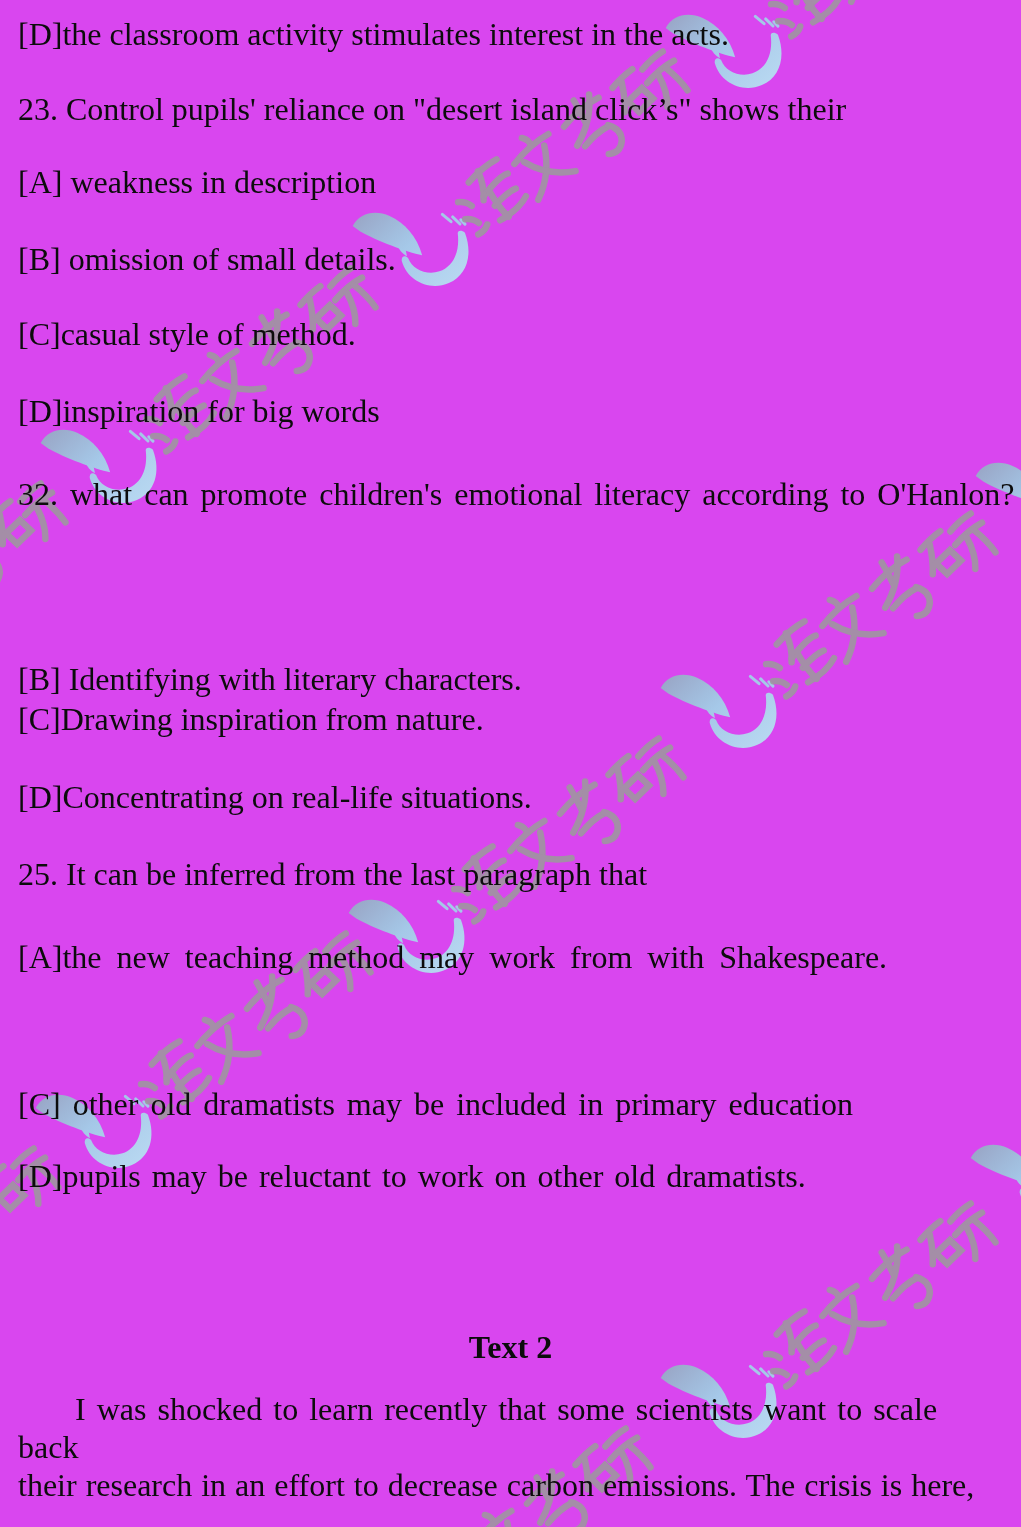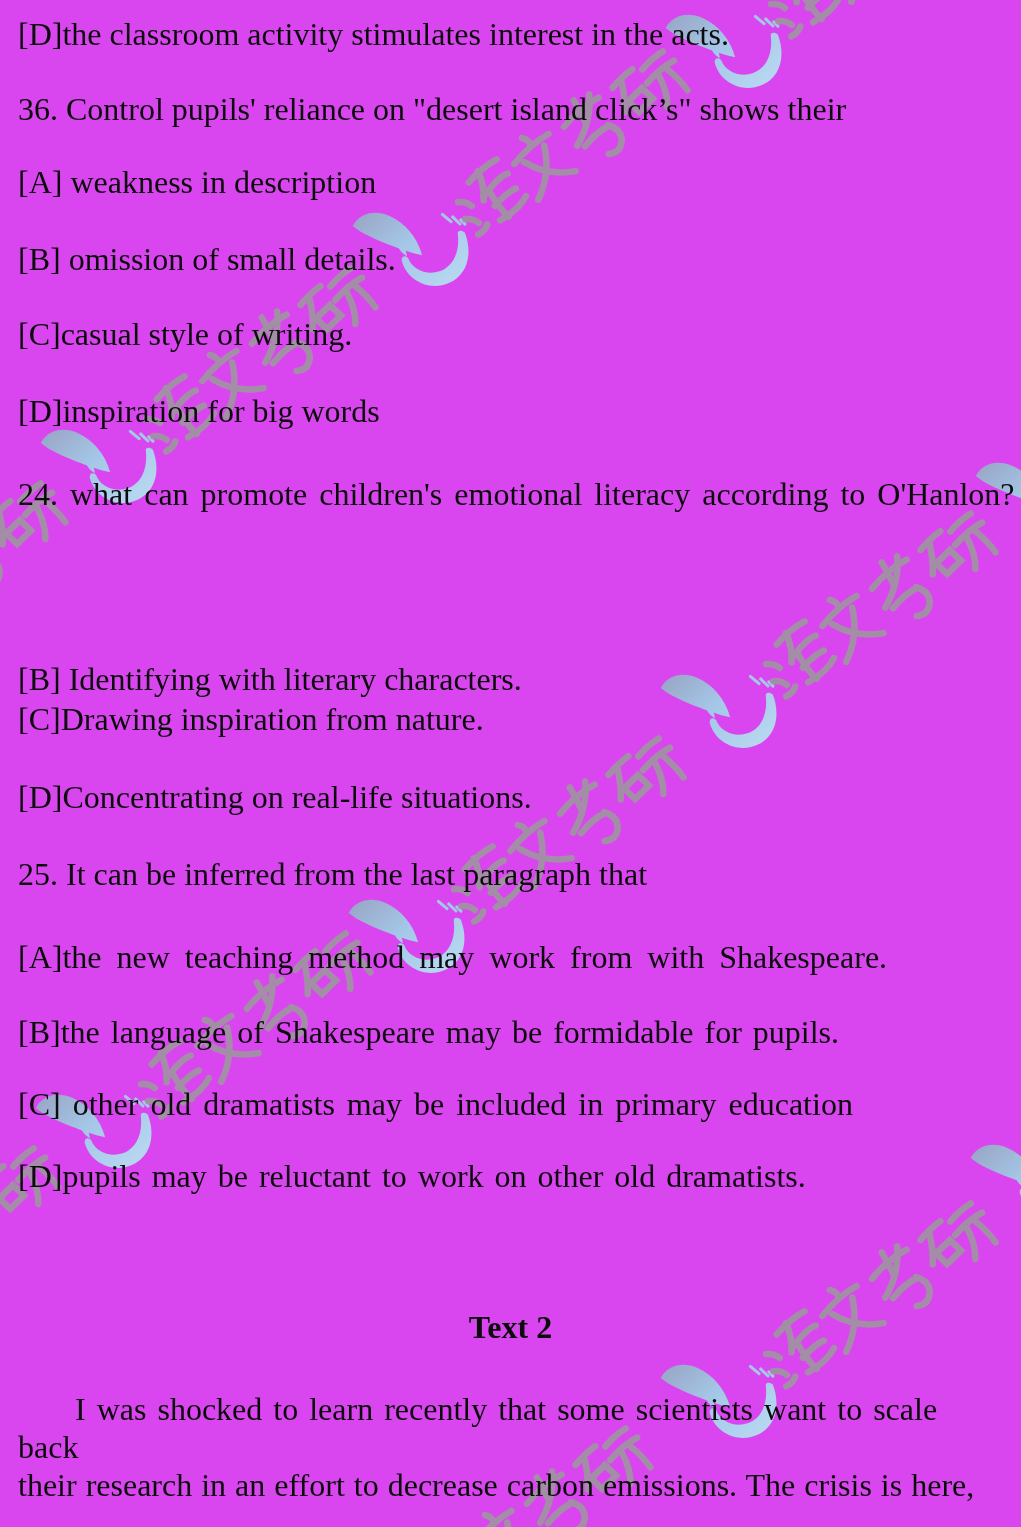--- a/index.html
+++ b/index.html
@@ -14,21 +14,21 @@
   .wm-layer{
     position:absolute;left:0;top:0;width:1021px;height:1527px;
     pointer-events:none;z-index:1;
   }
   .txt{
     position:absolute;left:18px;
     font-size:32px;line-height:38px;
     white-space:nowrap;z-index:2;
   }
   .heading{
-    left:0;width:1021px;text-align:center;font-weight:bold;white-space:normal;
+    left:0;width:1021px;text-align:center;font-weight:bold;white-space:normal;margin-top:20px;
   }
   .para{white-space:normal;}
 </style>
 </head>
 <body>
 
 <div class="page">
 
   <svg class="wm-layer" viewBox="0 0 1021 1527" aria-hidden="true">
     <defs>
@@ -93,34 +93,33 @@
     <use href="#wm-motif" transform="translate(413,935) rotate(-35)"></use>
     <use href="#wm-motif" transform="translate(725,710) rotate(-35)"></use>
     <use href="#wm-motif" transform="translate(1040,498) rotate(-35)"></use>
     <use href="#wm-motif" transform="translate(380,1625) rotate(-35)"></use>
     <use href="#wm-motif" transform="translate(725,1400) rotate(-35)"></use>
     <use href="#wm-motif" transform="translate(1035,1180) rotate(-35)"></use>
   </svg>
 
   <div class="txt" style="top:15px">[D]the classroom activity stimulates interest in the acts.</div>
 
-  <div class="txt" style="top:90px">36. Control pupils' reliance on "desert island click’s" shows their</div>
+  <div class="txt" style="top:90px">23. Control pupils' reliance on "desert island click’s" shows their</div>
   <div class="txt" style="top:163px">[A] weakness in description</div>
   <div class="txt" style="top:240px">[B] omission of small details.</div>
-  <div class="txt" style="top:315px">[C]casual style of writing.</div>
+  <div class="txt" style="top:315px">[C]casual style of method.</div>
   <div class="txt" style="top:392px">[D]inspiration for big words</div>
 
-  <div class="txt" style="top:475px;word-spacing:4px">24. what can promote children's emotional literacy according to O'Hanlon?</div>
+  <div class="txt" style="top:475px;word-spacing:4px">32. what can promote children's emotional literacy according to O'Hanlon?</div>
   <div class="txt" style="top:660px">[B] Identifying with literary characters.</div>
   <div class="txt" style="top:700px">[C]Drawing inspiration from nature.</div>
   <div class="txt" style="top:778px">[D]Concentrating on real-life situations.</div>
 
   <div class="txt" style="top:855px">25. It can be inferred from the last paragraph that</div>
   <div class="txt" style="top:938px;word-spacing:7px">[A]the new teaching method may work from with Shakespeare.</div>
-  <div class="txt" style="top:1013px;word-spacing:3px">[B]the language of Shakespeare may be formidable for pupils.</div>
   <div class="txt" style="top:1085px;word-spacing:4px">[C] other old dramatists may be included in primary education</div>
   <div class="txt" style="top:1157px;word-spacing:3px">[D]pupils may be reluctant to work on other old dramatists.</div>
 
   <div class="txt heading" style="top:1308px">Text 2</div>
 
   <div class="txt para" style="top:1390px;width:988px;text-indent:57px;word-spacing:3px">I was shocked to learn recently that some scientists want to scale back</div>
   <div class="txt para" style="top:1466px;width:1000px;word-spacing:1px">their research in an effort to decrease carbon emissions. The crisis is here,</div>
 
 </div>
 

